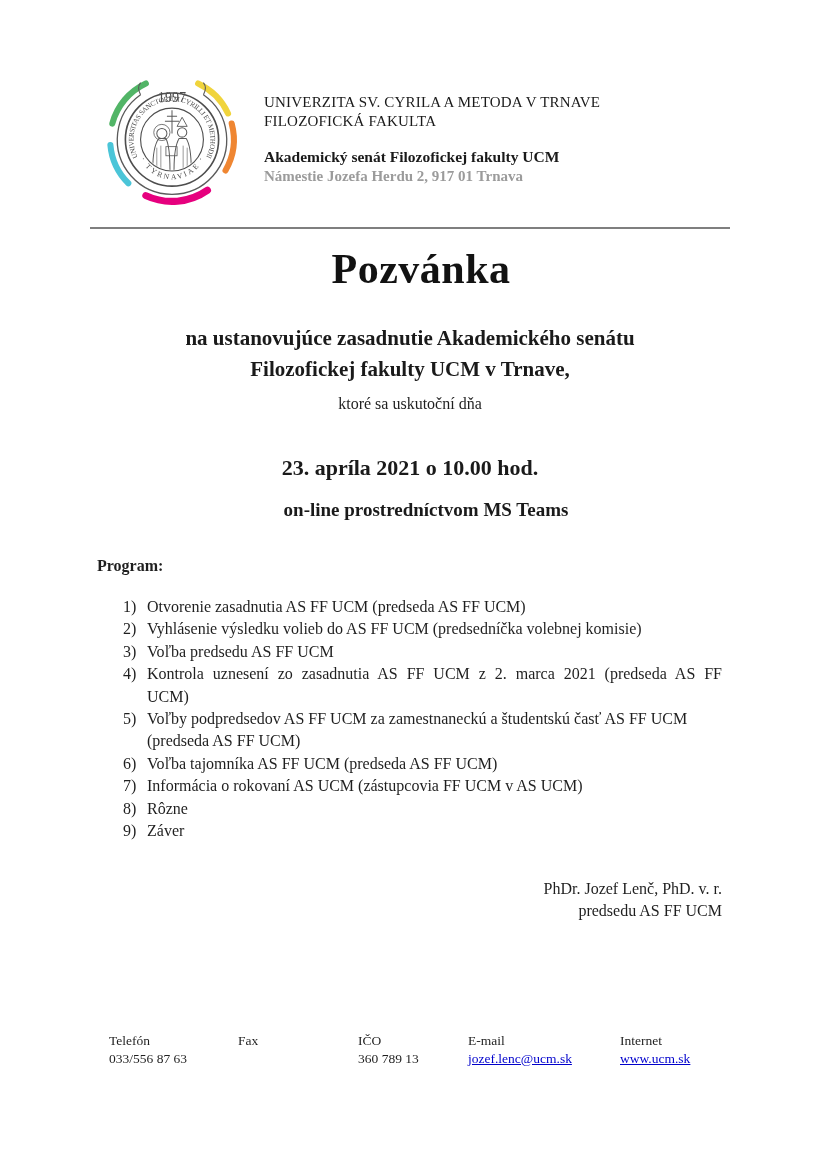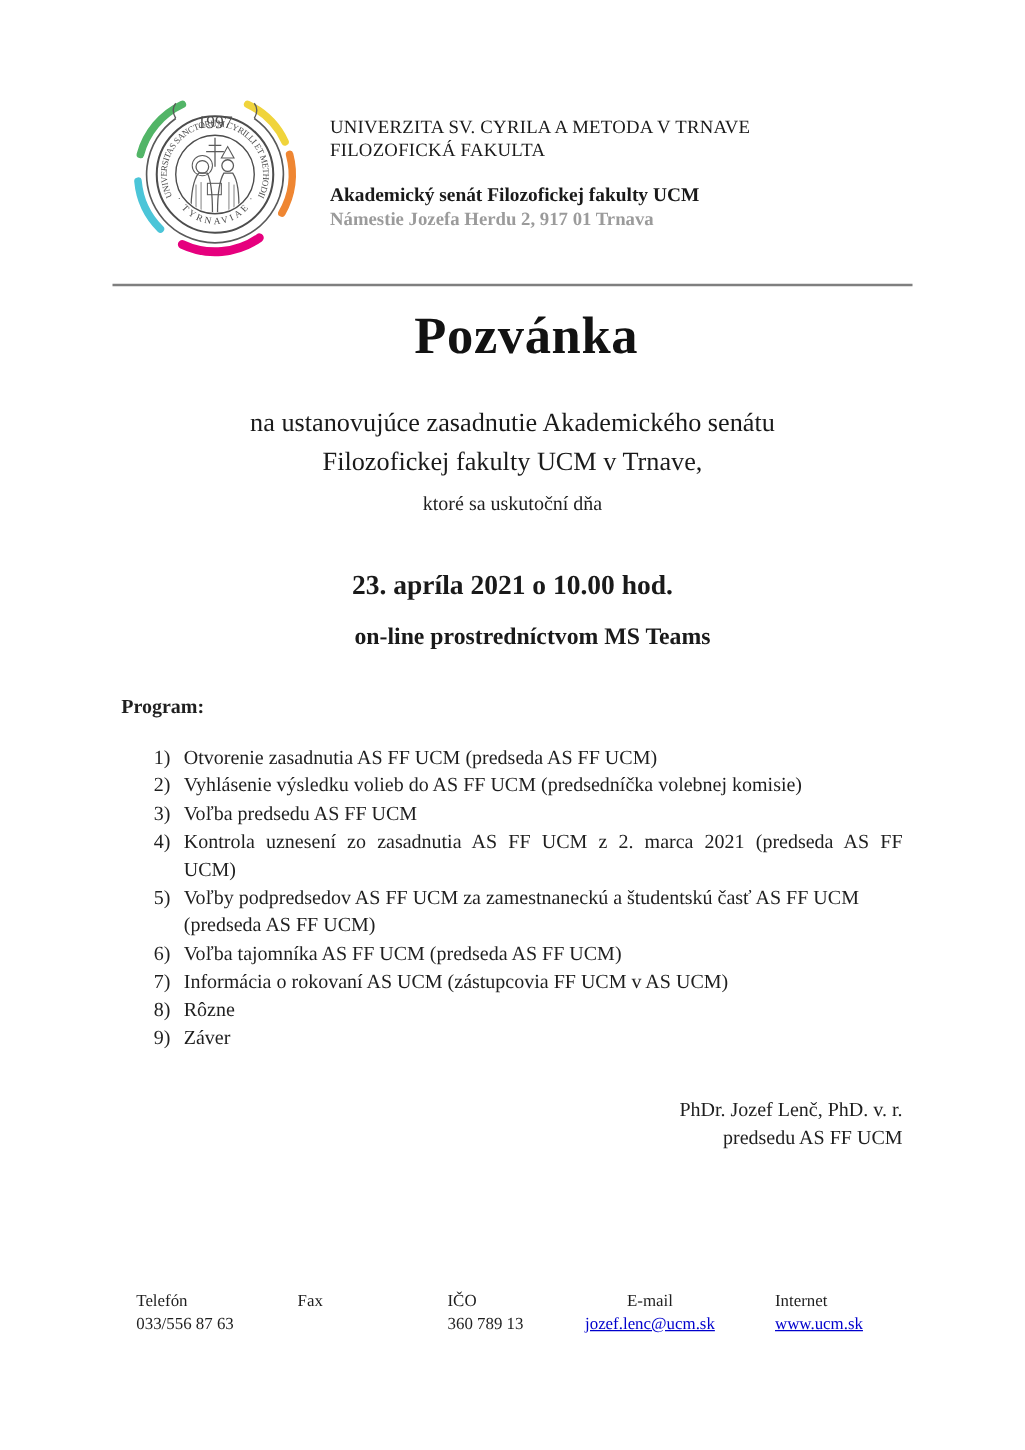--- a/index.html
+++ b/index.html
@@ -19,21 +19,21 @@
   .header-text { position: absolute; left: 264px; top: 93px; }
   .hline { font-weight: 400; font-size: 15px; line-height: 19px; letter-spacing: 0.2px; color: #1a1a1a; }
   .hline3 { font-weight: 700; font-size: 15.5px; line-height: 20px; margin-top: 16px; color: #1a1a1a; }
   .hline4 { font-weight: 700; font-size: 15px; line-height: 19px; color: #9b9b9b; }
   .rule { position: absolute; left: 90px; top: 227px; width: 640px; height: 2px; background: #7f7f7f; }
 
   
   .title { position: absolute; left: 11px; top: 245px; width: 100%; text-align: center;
            font-size: 42px; font-weight: 700; color: #121212; letter-spacing: 0.5px; }
   .subtitle { position: absolute; left: 0; top: 323px; width: 100%; text-align: center;
-              font-size: 21px; font-weight: 400; line-height: 31px; color: #1a1a1a; }
+              font-size: 21px; font-weight: 700; line-height: 31px; color: #1a1a1a; }
   .note { position: absolute; left: 0; top: 395px; width: 100%; text-align: center;
           font-size: 16px; color: #1f1f1f; }
   .datetime { position: absolute; left: 0; top: 455px; width: 100%; text-align: center;
               font-size: 22px; font-weight: 700; color: #1a1a1a; }
   .mode { position: absolute; left: 16px; top: 499px; width: 100%; text-align: center;
           font-size: 19px; font-weight: 700; color: #1a1a1a; }
 
   
   .program-label { position: absolute; left: 97px; top: 557px; font-size: 16px; font-weight: 700; }
   .program-list { position: absolute; left: 123px; top: 596px; width: 599px; font-size: 16px; }
@@ -46,21 +46,21 @@
   
   .signature { position: absolute; right: 98px; top: 878px; text-align: right;
                font-size: 16px; line-height: 21.5px; color: #1f1f1f; }
 
   
   .footer { position: absolute; left: 0; top: 1032px; width: 100%; font-size: 13.5px; line-height: 17.5px; }
   .fcol { position: absolute; }
   .fcol-telefon { left: 109px; }
   .fcol-fax { left: 238px; }
   .fcol-ico { left: 358px; }
-  .fcol-email { left: 468px; text-align: center; }
+  .fcol-email { left: 468px; }
   .fcol-internet { left: 620px; }
   .flabel { color: #1f1f1f; }
   .fvalue { color: #1f1f1f; }
   .fvalue a { color: #0000cc; text-decoration: underline; }
 
   
   .seal-ring-text { font-family: "Liberation Serif", serif; fill: #4d4d4d; }
   .seal-year { font-family: "Liberation Serif", serif; fill: #4d4d4d; }
 </style>
 </head>

